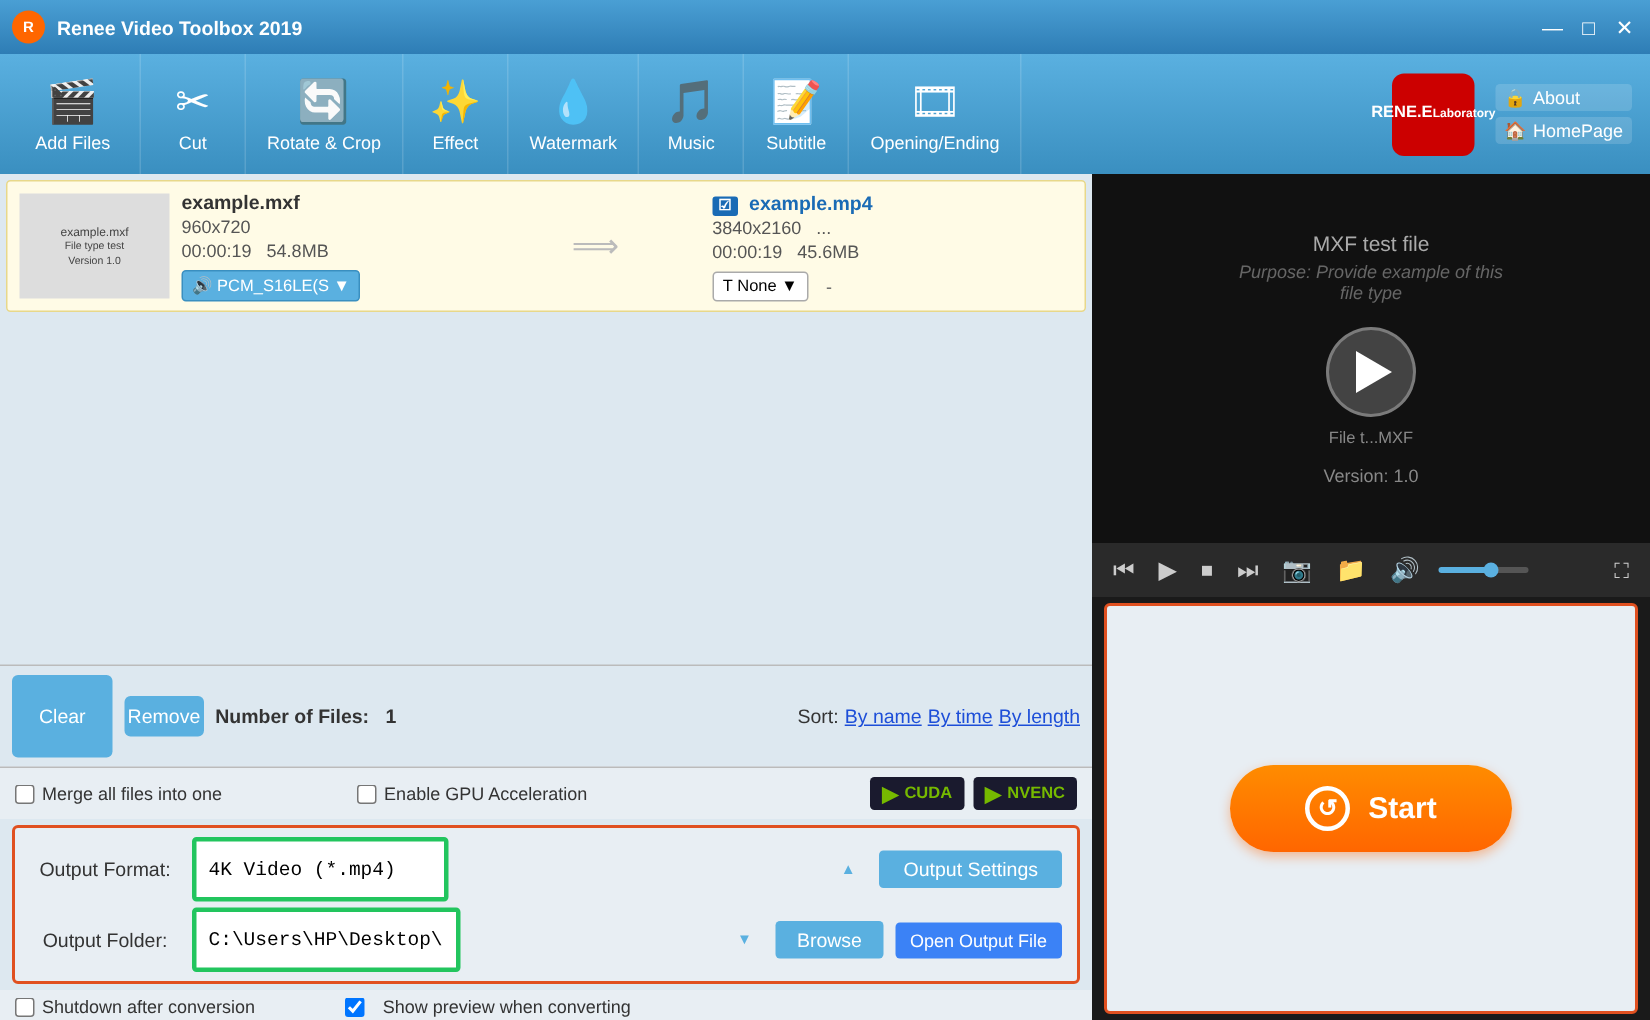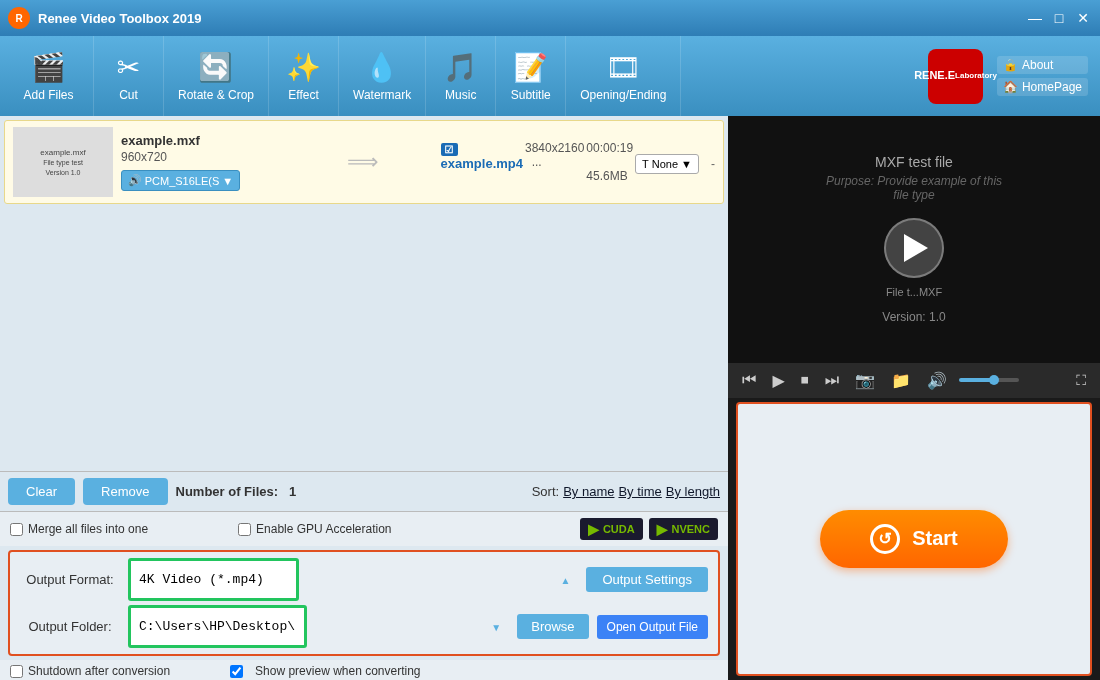--- a/index.html
+++ b/index.html
@@ -118,21 +118,21 @@
     .file-meta { font-size: 12px; color: #555; }
 
     .arrow-area {
       display: flex; align-items: center; justify-content: center;
       padding: 0 12px;
     }
 
     .file-output-info {
       flex: 1;
       display: flex;
-      flex-direction: row;
+      flex-direction: column;
       gap: 2px;
       margin-left: 44px;
     }
     .output-name { font-weight: 600; font-size: 13px; color: #1a6bb5; }
     .output-meta { font-size: 12px; color: #555; }
 
     .file-controls {
       display: flex;
       gap: 6px;
       align-items: center;
@@ -165,30 +165,30 @@
       background: #dde8f0;
       border-top: 1px solid #bbb;
       padding: 6px 8px;
       display: flex;
       align-items: center;
       gap: 8px;
     }
     .btn-clear {
       background: #5ab0e0;
       color: white; border: none; border-radius: 4px;
-      padding: 6px 18px; cursor: pointer; font-size: 13px;
+      padding: 20px 18px; cursor: pointer; font-size: 13px;
     }
     .btn-remove {
       background: #5ab0e0;
       color: white; border: none; border-radius: 4px;
-      padding: 6px 18px; cursor: pointer; font-size: 13px;
+      padding: 6px 2px; cursor: pointer; font-size: 13px;
     }
     .file-count { font-size: 13px; color: #333; font-weight: bold; }
     .sort-area { margin-left: auto; display: flex; align-items: center; gap: 4px; font-size: 13px; color: #333; }
-    .sort-link { color: #0f172a; cursor: pointer; text-decoration: underline; }
+    .sort-link { color: #1d4ed8; cursor: pointer; text-decoration: underline; }
     .gpu-area {
       display: flex; gap: 6px; align-items: center; margin-left: auto;
     }
     .gpu-badge {
       background: #1a1a2e;
       color: #76b900;
       font-size: 11px; font-weight: bold;
       padding: 3px 8px; border-radius: 3px;
       display: flex; align-items: center; gap: 4px;
     }
@@ -452,20 +452,25 @@
           <div class="thumb-preview">
             <div style="font-size:8px;color:#444;text-align:center;line-height:1.4;">
               <div>example.mxf</div>
               <div style="font-size:7px;">File type test</div>
               <div style="font-size:7px;">Version 1.0</div>
             </div>
           </div>
           <div class="file-info">
             <div class="file-name">example.mxf</div>
             <div class="file-meta">960x720</div>
+            <div class="file-meta">
+              <span>00:00:19</span>
+              &nbsp;
+              <span>54.8MB</span>
+            </div>
             <div class="file-controls">
               <div class="audio-select">
                 <span>🔊</span>
                 <span>PCM_S16LE(S</span>
                 <span>▼</span>
               </div>
             </div>
           </div>
 
           <div class="arrow-area">

